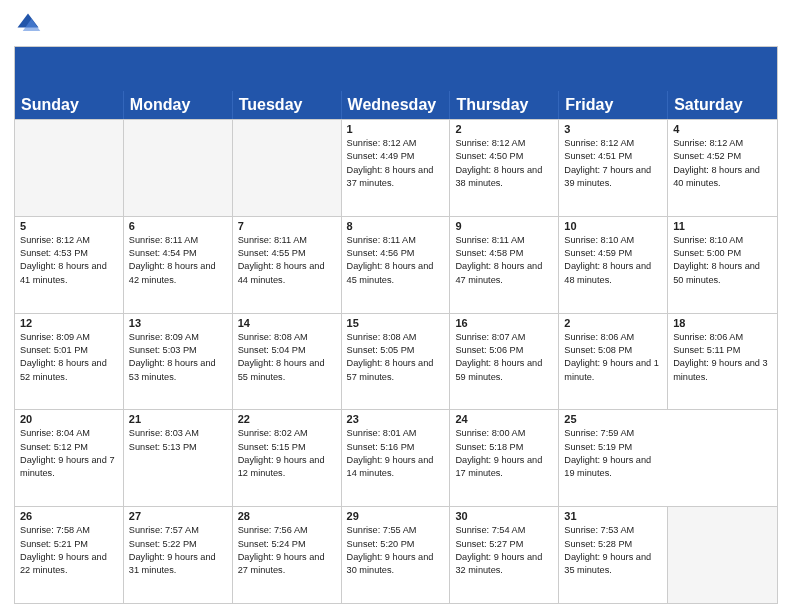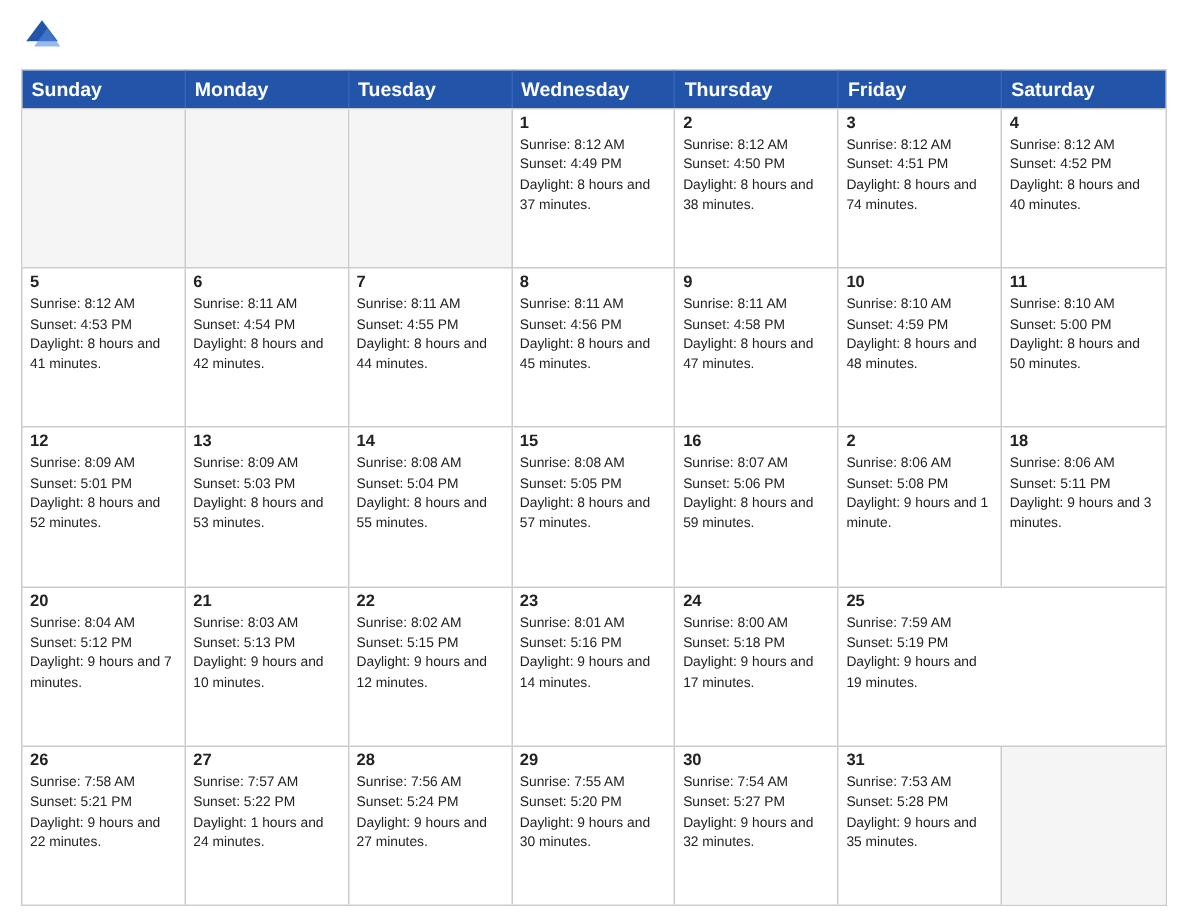--- a/index.html
+++ b/index.html
@@ -58,25 +58,26 @@
       flex-direction: column;
       border: 1px solid #ccc;
     }
     .cal-header {
       display: grid;
       grid-template-columns: repeat(7, 1fr);
       background: #2255aa;
     }
     .cal-header-cell {
       color: #fff;
-      font-size: 13px;
+      font-size: 16px;
       font-weight: bold;
       padding: 5px 6px;
       text-align: left;
       border-right: 1px solid #3366bb;
+      margin-top: 44px;
     }
     .cal-header-cell:last-child { border-right: none; }
     .cal-body {
       flex: 1;
       display: flex;
       flex-direction: column;
     }
     .cal-row {
       display: grid;
       grid-template-columns: repeat(7, 1fr);
@@ -149,21 +150,21 @@
           <div class="cal-cell">
             <div class="day-num">2</div>
             <div class="cell-line">Sunrise: 8:12 AM</div>
             <div class="cell-line">Sunset: 4:50 PM</div>
             <div class="cell-line">Daylight: 8 hours and 38 minutes.</div>
           </div>
           <div class="cal-cell">
             <div class="day-num">3</div>
             <div class="cell-line">Sunrise: 8:12 AM</div>
             <div class="cell-line">Sunset: 4:51 PM</div>
-            <div class="cell-line">Daylight: 8 hours and 74 minutes.</div>
+            <div class="cell-line">Daylight: 7 hours and 39 minutes.</div>
           </div>
           <div class="cal-cell">
             <div class="day-num">4</div>
             <div class="cell-line">Sunrise: 8:12 AM</div>
             <div class="cell-line">Sunset: 4:52 PM</div>
             <div class="cell-line">Daylight: 8 hours and 40 minutes.</div>
           </div>
         </div>
         <div class="cal-row">
           <div class="cal-cell">
@@ -257,21 +258,20 @@
           <div class="cal-cell">
             <div class="day-num">20</div>
             <div class="cell-line">Sunrise: 8:04 AM</div>
             <div class="cell-line">Sunset: 5:12 PM</div>
             <div class="cell-line">Daylight: 9 hours and 7 minutes.</div>
           </div>
           <div class="cal-cell">
             <div class="day-num">21</div>
             <div class="cell-line">Sunrise: 8:03 AM</div>
             <div class="cell-line">Sunset: 5:13 PM</div>
-            <div class="cell-line">Daylight: 9 hours and 10 minutes.</div>
           </div>
           <div class="cal-cell">
             <div class="day-num">22</div>
             <div class="cell-line">Sunrise: 8:02 AM</div>
             <div class="cell-line">Sunset: 5:15 PM</div>
             <div class="cell-line">Daylight: 9 hours and 12 minutes.</div>
           </div>
           <div class="cal-cell">
             <div class="day-num">23</div>
             <div class="cell-line">Sunrise: 8:01 AM</div>
@@ -295,21 +295,21 @@
           <div class="cal-cell">
             <div class="day-num">26</div>
             <div class="cell-line">Sunrise: 7:58 AM</div>
             <div class="cell-line">Sunset: 5:21 PM</div>
             <div class="cell-line">Daylight: 9 hours and 22 minutes.</div>
           </div>
           <div class="cal-cell">
             <div class="day-num">27</div>
             <div class="cell-line">Sunrise: 7:57 AM</div>
             <div class="cell-line">Sunset: 5:22 PM</div>
-            <div class="cell-line">Daylight: 1 hours and 24 minutes.</div>
+            <div class="cell-line">Daylight: 9 hours and 31 minutes.</div>
           </div>
           <div class="cal-cell">
             <div class="day-num">28</div>
             <div class="cell-line">Sunrise: 7:56 AM</div>
             <div class="cell-line">Sunset: 5:24 PM</div>
             <div class="cell-line">Daylight: 9 hours and 27 minutes.</div>
           </div>
           <div class="cal-cell">
             <div class="day-num">29</div>
             <div class="cell-line">Sunrise: 7:55 AM</div>

